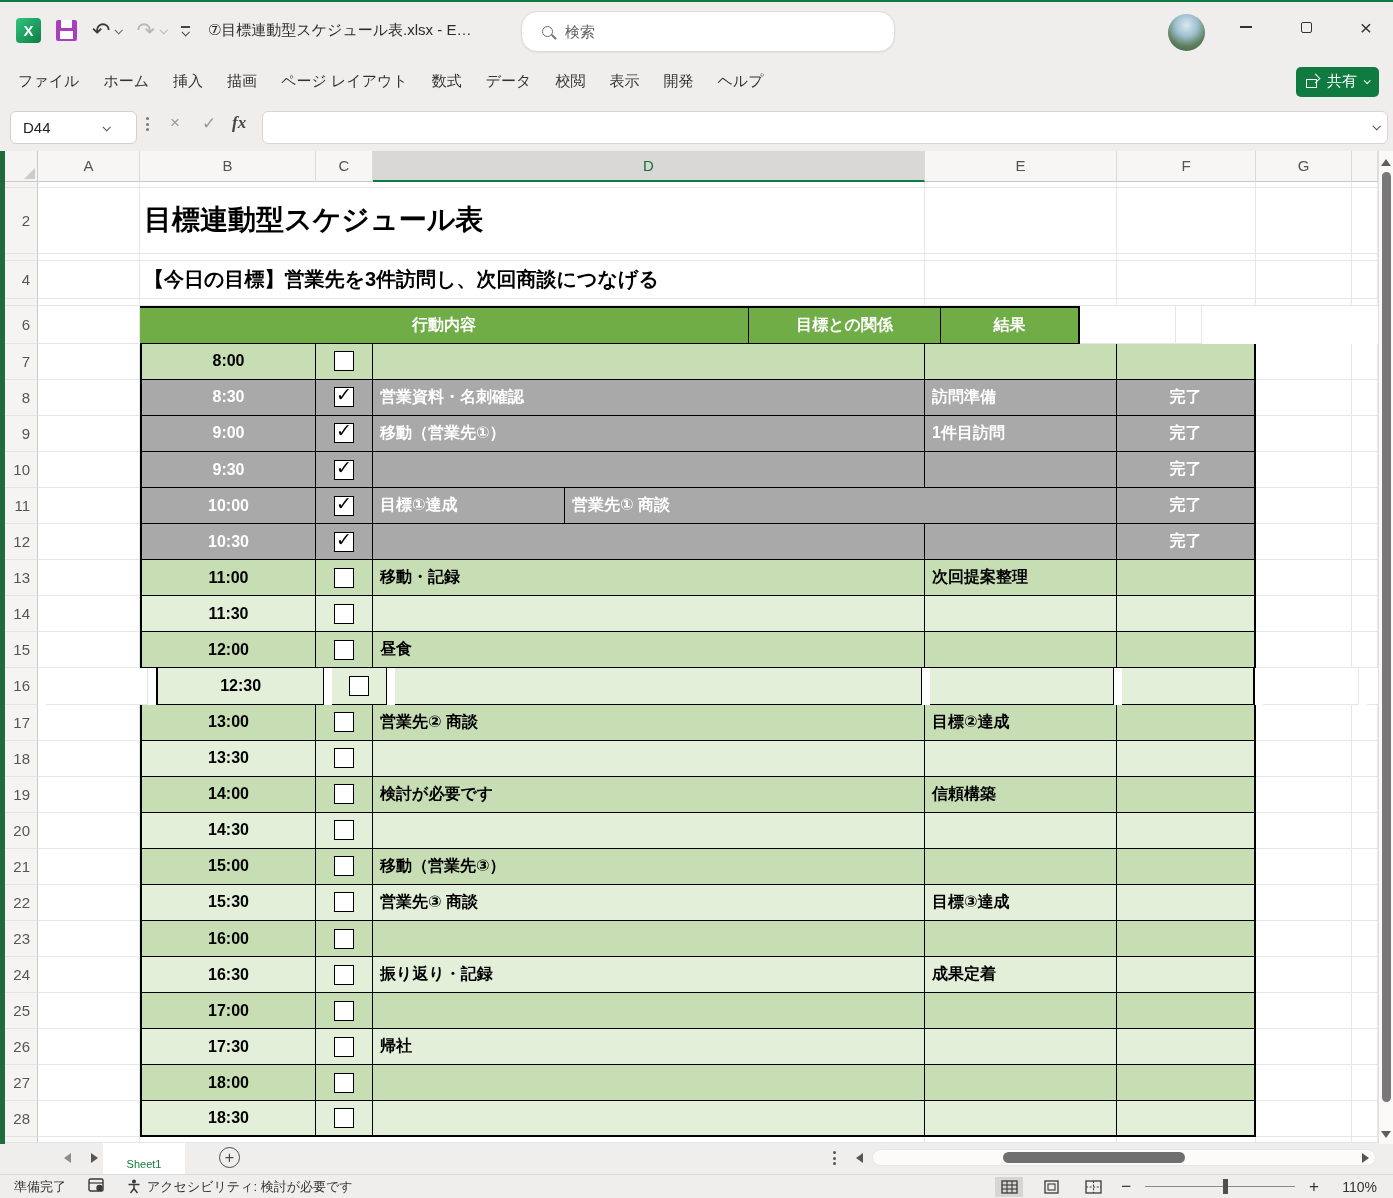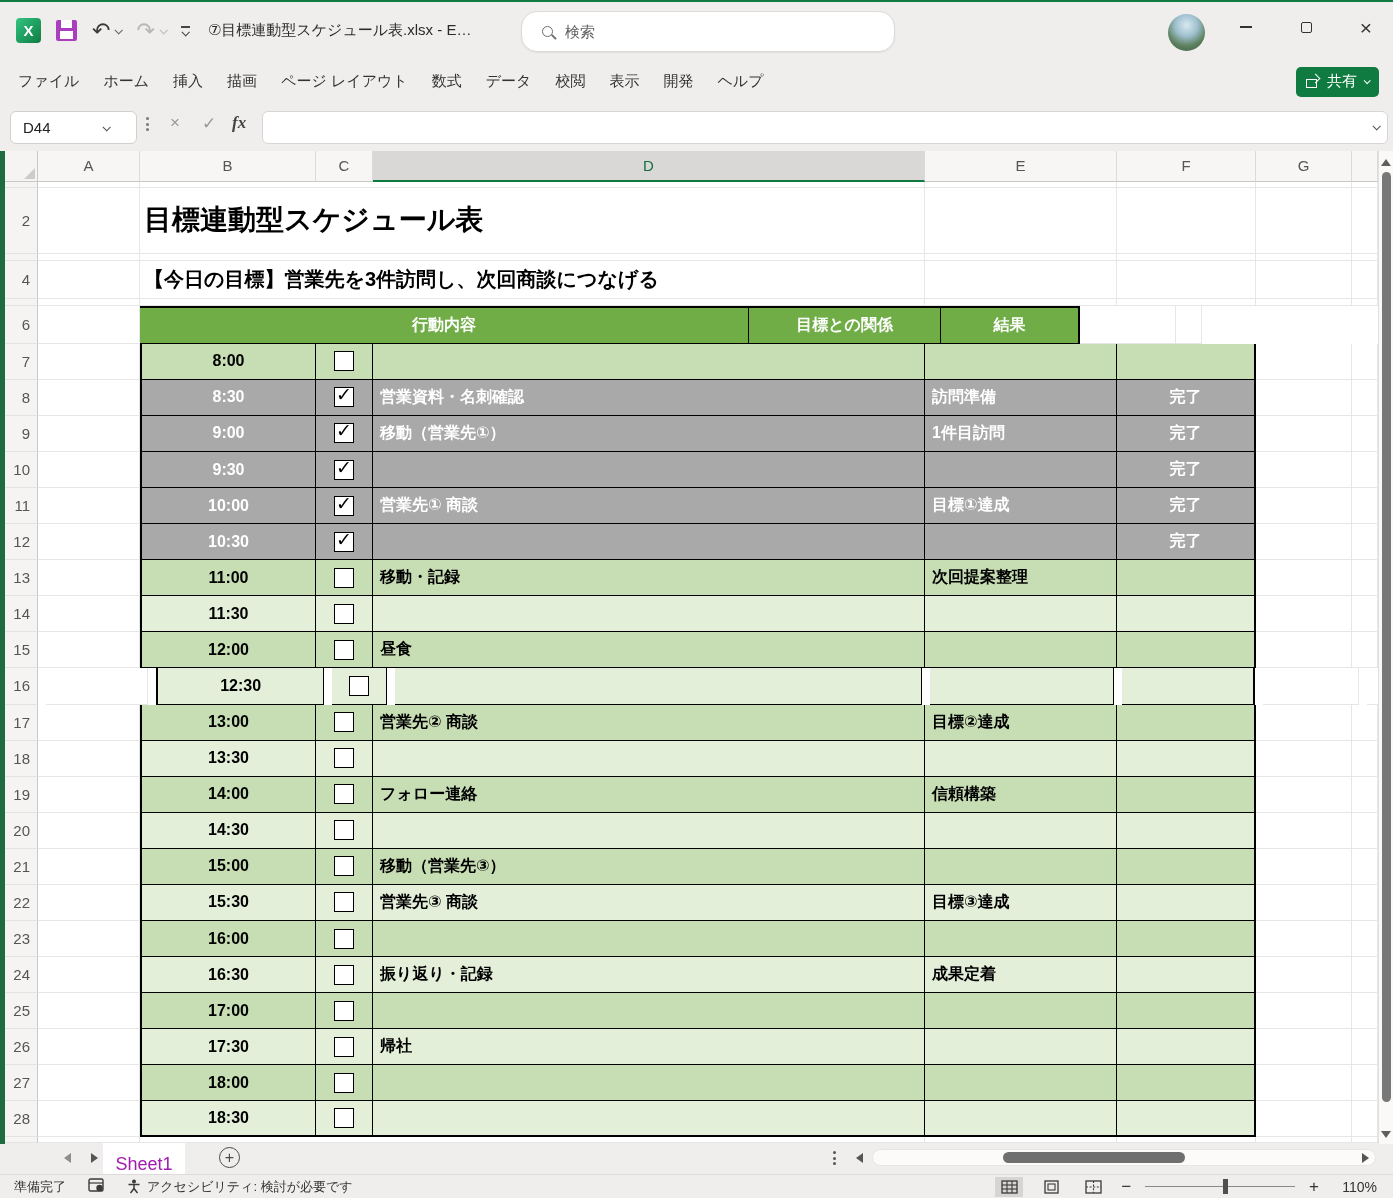--- a/index.html
+++ b/index.html
@@ -116,21 +116,21 @@
   .vthumb { width:9px; border-radius:5px; background:#787878; margin-top:6px; height:930px; }
 
   
   .sheetbar { height:31px; background:#F0EEED; position:relative; display:flex; align-items:stretch; }
   .snav { position:absolute; top:10px; display:flex; gap:20px; left:64px; }
   .tri-left { width:0;height:0;border-top:5.5px solid transparent;border-bottom:5.5px solid transparent;
     border-right:7px solid #8d8d8d; }
   .tri-right { width:0;height:0;border-top:5.5px solid transparent;border-bottom:5.5px solid transparent;
     border-left:7px solid #555; }
   .stab { position:absolute; left:103px; top:0; height:44px; width:82px; background:#fff;
-    border-bottom:2.5px solid #0E7C41; color:#a21caf; font-size:18px; display:grid; place-items:center; }
+    border-bottom:2.5px solid #0E7C41; color:#15803d; font-size:11px; display:grid; place-items:center; }
   .addsheet { position:absolute; left:219px; top:4px; width:21px; height:21px; border:1.5px solid #4a4a4a;
     border-radius:50%; color:#4a4a4a; font-size:16px; display:grid; place-items:center; line-height:0; }
   .hhandle { position:absolute; left:833px; top:8px; display:flex; flex-direction:column; gap:2.5px; }
   .hhandle i { width:3px; height:3px; border-radius:50%; background:#555; }
   .hsb-left { position:absolute; left:856px; top:10px; }
   .hsb-track { position:absolute; left:872px; top:6px; width:504px; height:17px; background:#FCFBFA;
     border:1px solid #E8E6E5; border-radius:9px; }
   .hthumb { position:absolute; left:130px; top:2px; width:182px; height:11px; background:#6F6F6F; border-radius:6px; }
   .hsb-right { position:absolute; right:6px; top:3px; }
 
@@ -355,22 +355,22 @@
         </div>
         <div class="grow v-gray" style="height: 36.09px;">
           <div class="rowh" style="height: 36.09px;">11</div>
           <div class="cell wA"></div>
           <div class="tc wB center bleft">10:00</div>
           <div class="tc wC">
             <div class="cb checked">
               <div class="mark">✓</div>
             </div>
           </div>
+          <div class="tc wE padded">目標①達成</div>
           <div class="tc wD padded">営業先① 商談</div>
-          <div class="tc wE padded">目標①達成</div>
           <div class="tc wF center bright">完了</div>
           <div class="cell wG"></div>
           <div class="cell wS"></div>
         </div>
         <div class="grow v-gray" style="height: 36.09px;">
           <div class="rowh" style="height: 36.09px;">12</div>
           <div class="cell wA"></div>
           <div class="tc wB center bleft">10:30</div>
           <div class="tc wC">
             <div class="cb checked">
@@ -461,21 +461,21 @@
           <div class="cell wG"></div>
           <div class="cell wS"></div>
         </div>
         <div class="grow v-dark" style="height: 36.09px;">
           <div class="rowh" style="height: 36.09px;">19</div>
           <div class="cell wA"></div>
           <div class="tc wB center bleft">14:00</div>
           <div class="tc wC">
             <div class="cb"></div>
           </div>
-          <div class="tc wD padded">フォロー連絡</div>
+          <div class="tc wD padded">検討が必要です</div>
           <div class="tc wE padded">信頼構築</div>
           <div class="tc wF center bright"></div>
           <div class="cell wG"></div>
           <div class="cell wS"></div>
         </div>
         <div class="grow v-light" style="height: 36.09px;">
           <div class="rowh" style="height: 36.09px;">20</div>
           <div class="cell wA"></div>
           <div class="tc wB center bleft">14:30</div>
           <div class="tc wC">

